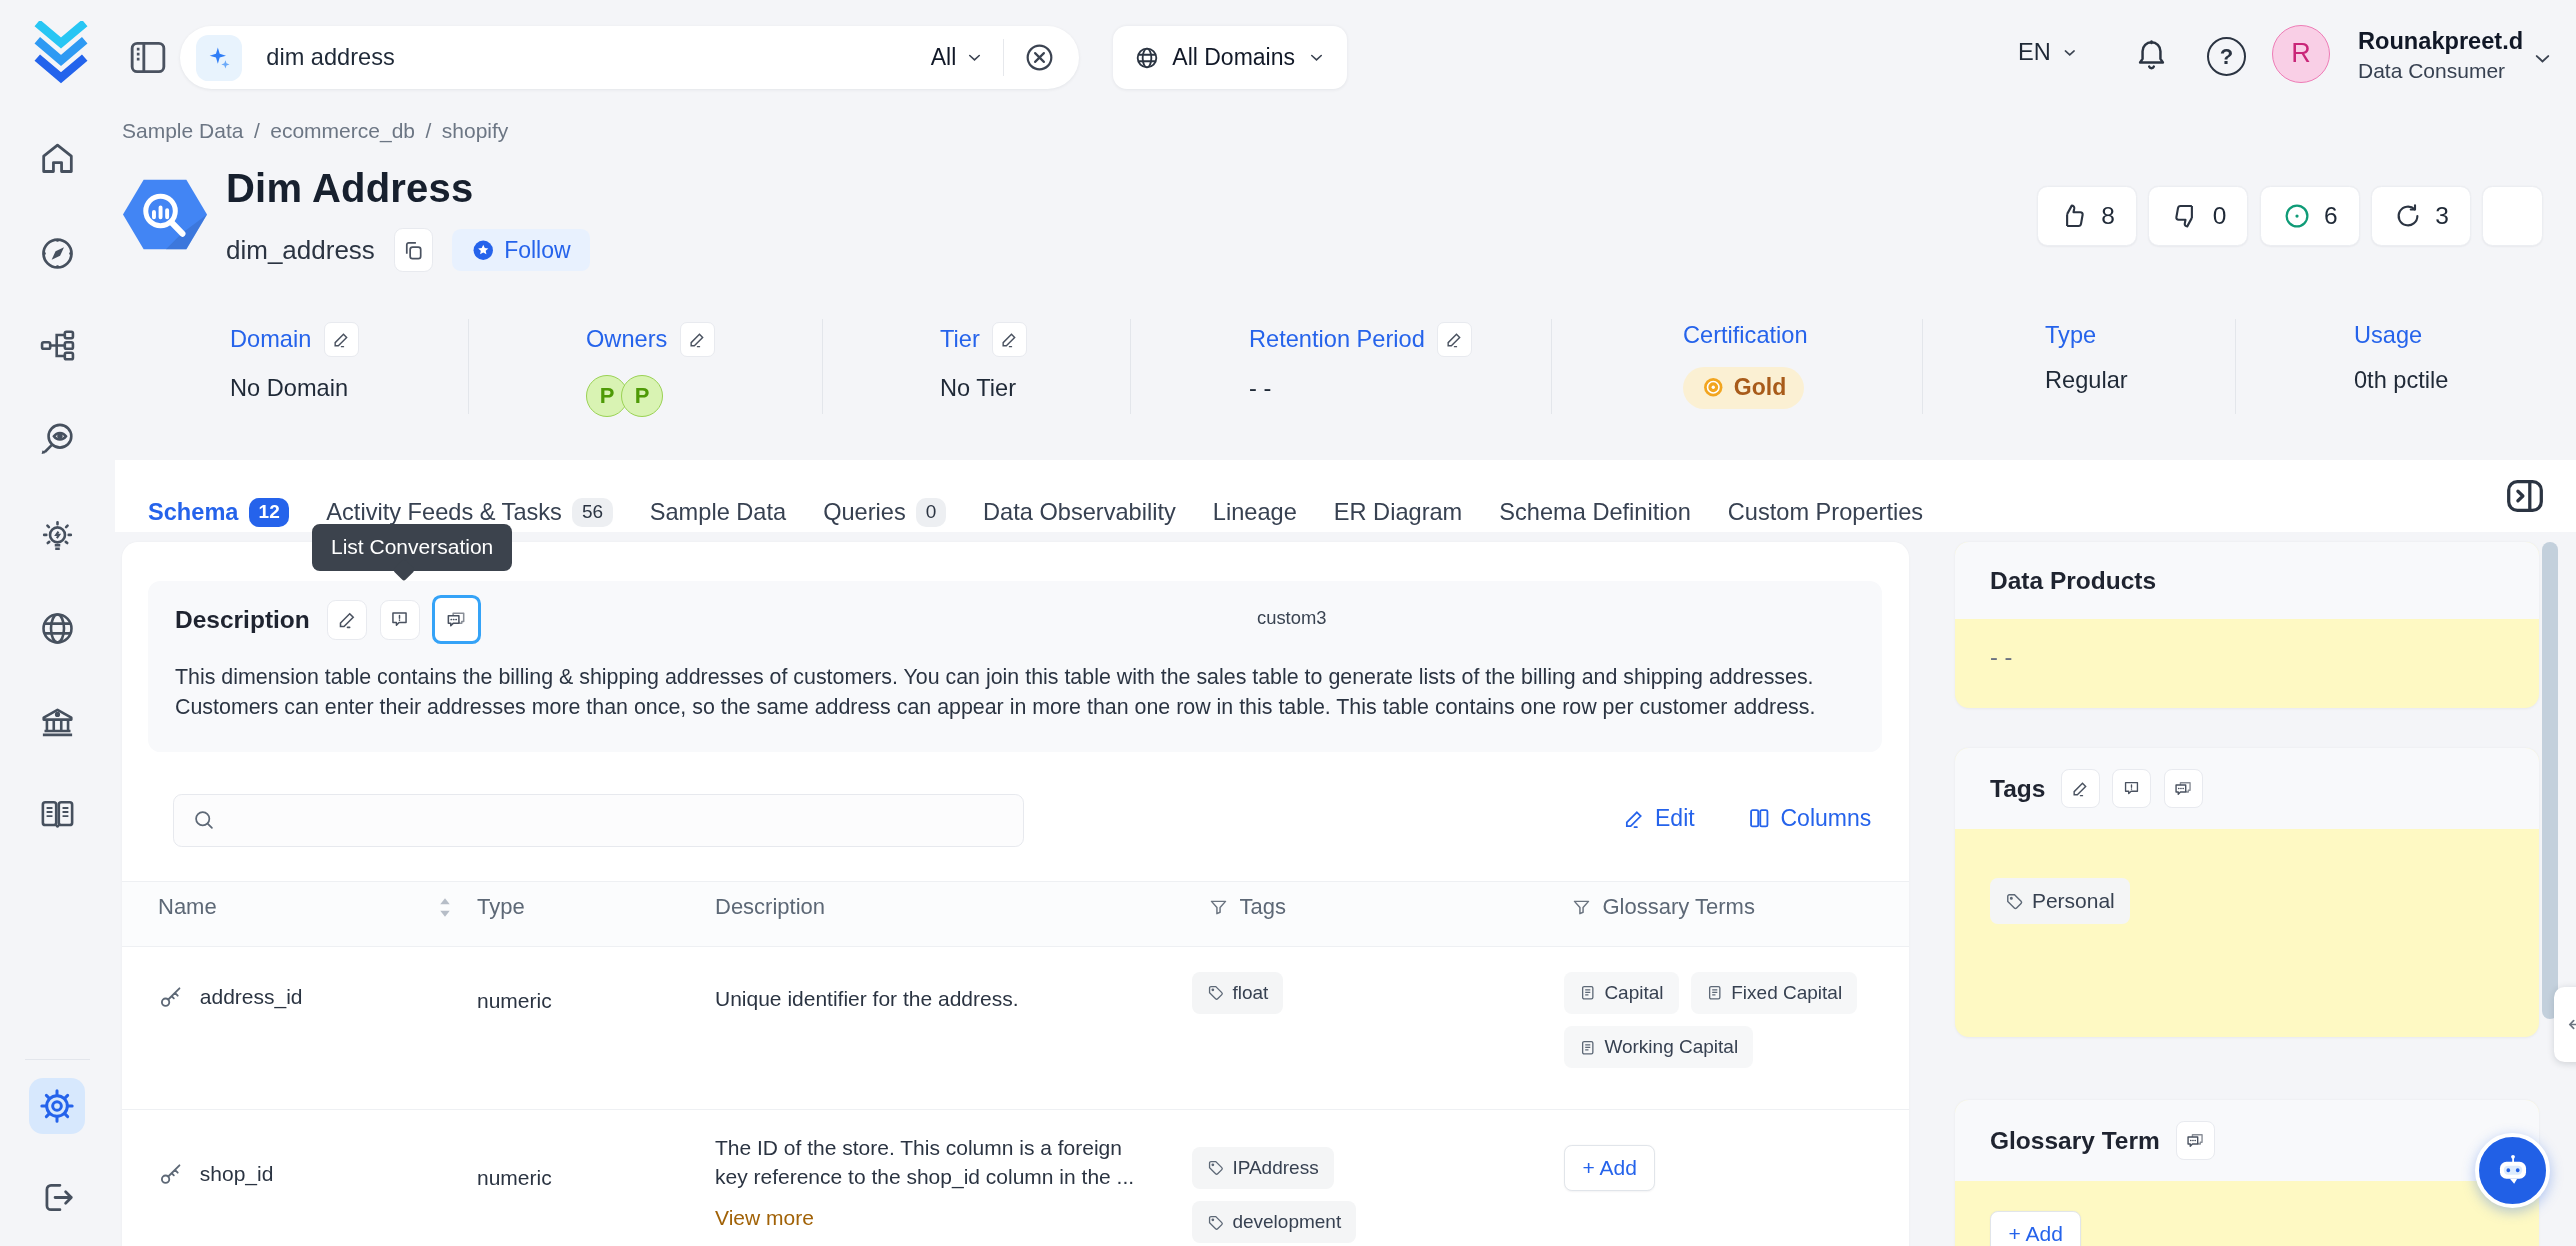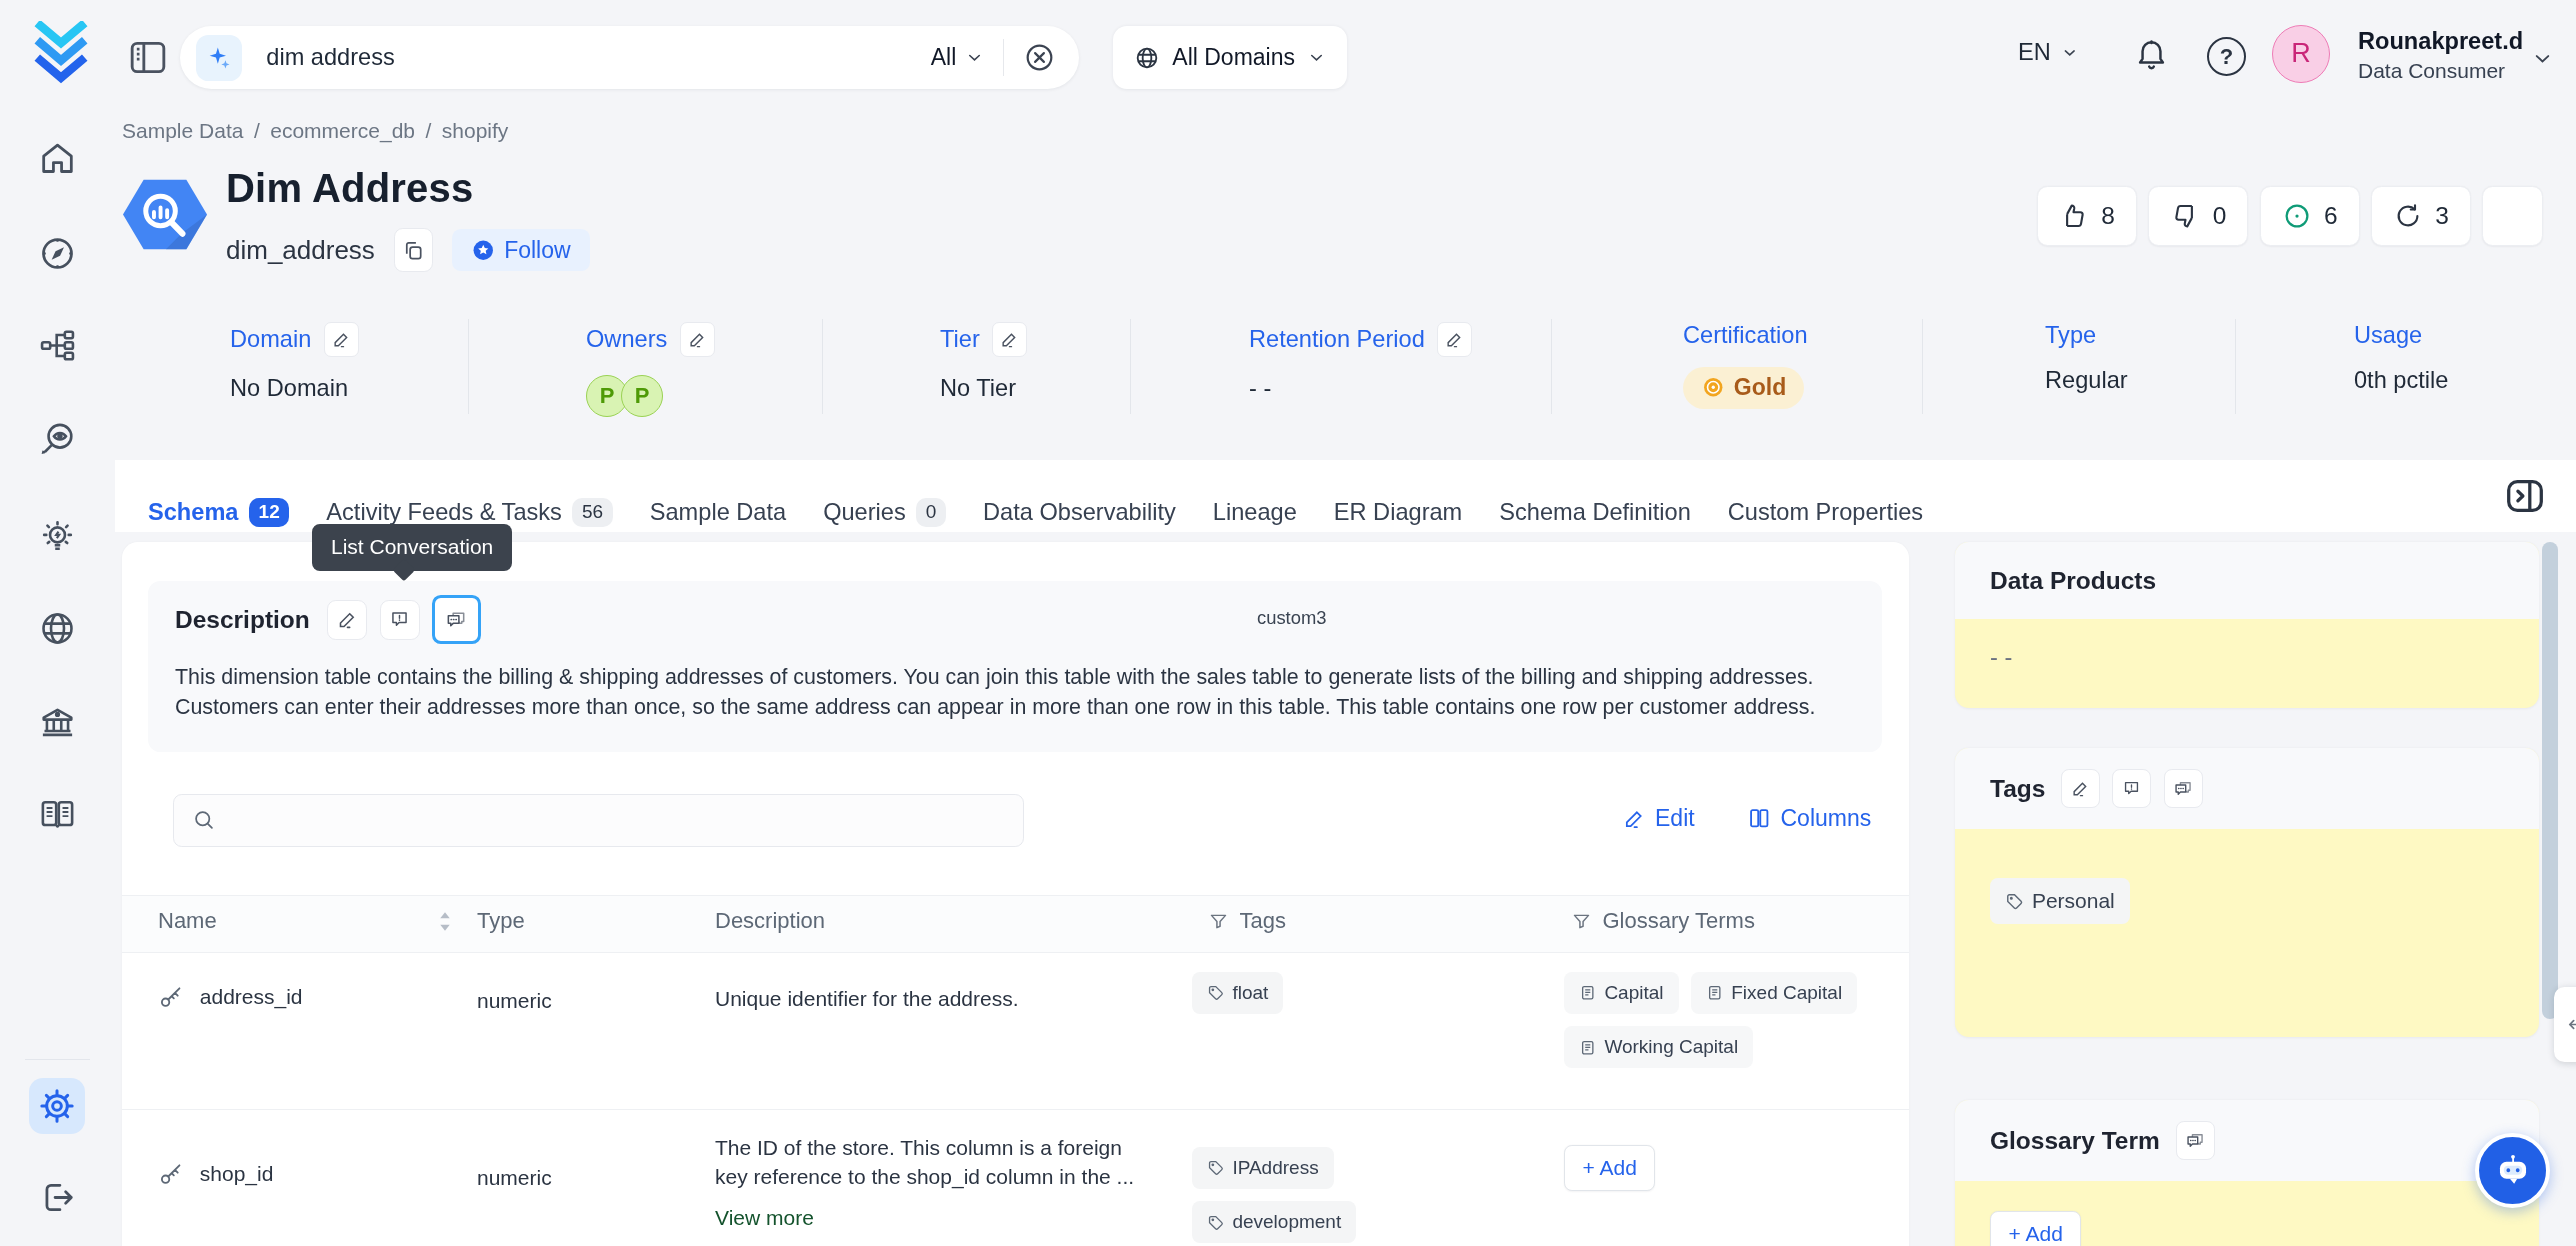--- a/index.html
+++ b/index.html
@@ -82,30 +82,30 @@
   .icbtn { width:40px; height:40px; border:0.9px solid #e8eaef; background:#fff; border-radius:8.8px; display:flex; align-items:center; justify-content:center; color:#4a5260; cursor:pointer; }
   .icbtn.focused { width:49px; height:49px; border:3.5px solid #35a3f7; border-radius:8.8px; }
   .custom3 { position:absolute; left:1109px; top:26px; font-size:18.4px; color:#3a4452; }
   .desc-text { position:absolute; left:27px; top:81px; width:1685px; font-size:21.4px; line-height:30px; color:#2b3442; }
 
   .find-input { position:absolute; left:51px; top:252px; width:851px; height:53px; border:0.9px solid #e7e9ee; background:#fcfcfd; border-radius:8.8px; display:flex; align-items:center; gap:12.3px; padding:0 17.5px; }
   .find-input input { border:none; outline:none; background:transparent; font-size:22px; color:#1f2937; width:100%; font-family:inherit; }
   .find-input input::placeholder { color:#a3abb8; }
   .tbl-action { position:absolute; top:263px; display:flex; align-items:center; gap:9px; font-size:23px; color:#2563eb; cursor:pointer; }
 
-  .thead { position:absolute; left:0; top:353px; width:100%; height:58px; background:#fbfcfd; border-top:0.9px solid #eef0f3; border-bottom:0.9px solid #eef0f3; font-size:22px; color:#5d6876; }
+  .thead { position:absolute; left:0; top:339px; width:100%; height:66px; background:#fbfcfd; border-top:0.9px solid #eef0f3; border-bottom:0.9px solid #eef0f3; font-size:22px; color:#5d6876; }
   .th { position:absolute; top:12.3px; display:flex; align-items:center; gap:10.5px; }
   .trow { position:absolute; left:0; width:100%; font-size:21px; color:#2b3442; }
   .trow + .trow, .row-sep { border-top:0.9px solid #eef0f3; }
   .cell { position:absolute; }
   .name-cell { display:flex; align-items:center; gap:15.8px; color:#2b3442; }
   .pillgrp { display:flex; gap:12.3px; flex-wrap:wrap; }
   .tagpill { display:inline-flex; align-items:center; gap:7.9px; height:42px; padding:0 15px; background:#f4f5f6; border-radius:7.9px; font-size:19px; color:#374151; cursor:pointer; }
   .glspill { display:inline-flex; align-items:center; gap:7.9px; height:42px; padding:0 15px; background:#f6f7f8; border-radius:7.9px; font-size:19px; color:#374151; cursor:pointer; }
-  .viewmore { color:#14532d; cursor:pointer; }
+  .viewmore { color:#a16207; cursor:pointer; }
   .addbtn { display:inline-flex; align-items:center; gap:7px; height:46px; padding:0 17.5px; background:#fff; border:0.9px solid #e1e5ea; border-radius:7.9px; box-shadow:0 0.9px 1.8px rgba(16,24,40,.05); color:#2563eb; font-size:21px; cursor:pointer; }
 
   
   .rcard { position:absolute; left:1955px; width:584px; background:#fef9c3; border-radius:14px; box-shadow:0 0.9px 2.6px rgba(16,24,40,.05); overflow:hidden; }
   .rcard-head { background:#f8f9fb; display:flex; align-items:center; gap:12.3px; padding:0 35px; }
   .rcard-title { font-size:24.5px; font-weight:600; color:#1f2430; margin-right:3.5px; }
   .icbtn.sm { width:39px; height:39px; border-radius:7.9px; }
   .rempty { font-size:23.6px; color:#6b7280; }
 
   .scroll-thumb { position:absolute; left:2542px; top:542px; width:15.8px; height:477px; background:#c3d0dc; border-radius:7.9px; cursor:pointer; }

